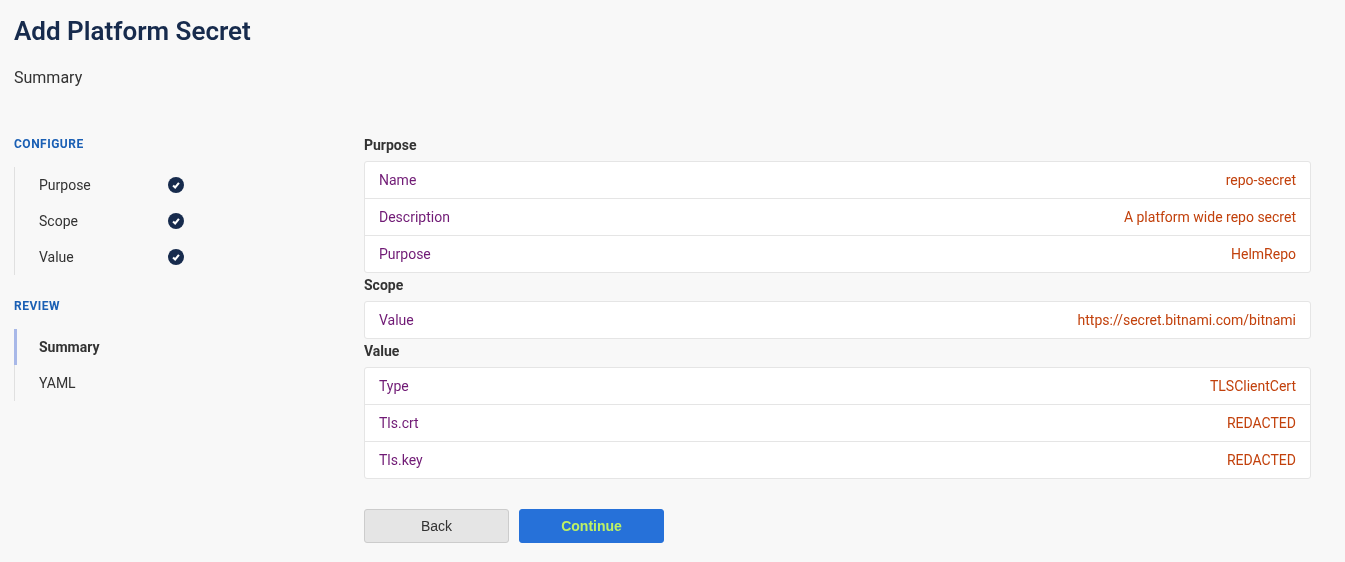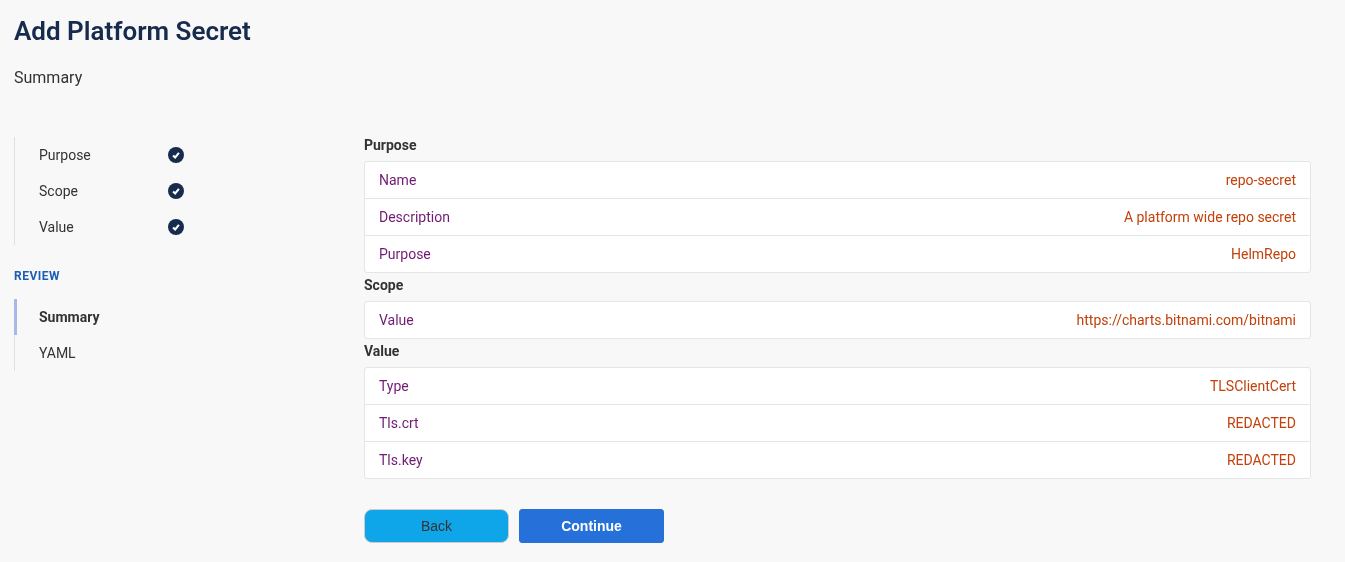--- a/index.html
+++ b/index.html
@@ -130,40 +130,40 @@
     .btn {
       padding: 8px 28px;
       font-size: 14px;
       border-radius: 3px;
       cursor: pointer;
       border: 1px solid #ccc;
       min-width: 145px;
       text-align: center;
     }
     .btn-secondary {
-      background: #0ea5e9;
-      color: #333;
-      border-radius: 8px;
+      background: #e5e5e5;
+      color: #333;
     }
     .btn-primary {
       background: #2671d9;
-      color: #ffffff;
+      color: #bef264;
       border-color: #2671d9;
       font-weight: 600;
     }
   </style>
 </head>
 <body>
 
 <div class="page">
   <h1 class="page-title">Add Platform Secret</h1>
   <div class="page-subtitle">Summary</div>
 
   <div class="content">
     <div class="sidebar">
+      <div class="sidebar-section-header">CONFIGURE</div>
       <div class="sidebar-list">
         <div class="sidebar-item">
           <span class="sidebar-item-label">Purpose</span>
           <span class="check-icon">
             <svg viewBox="0 0 12 12">
                 <polyline points="2.5,6.5 5,9 9.5,3.5"></polyline>
               </svg>
           </span>
         </div>
         <div class="sidebar-item">
@@ -212,21 +212,21 @@
             <span class="table-value">HelmRepo</span>
           </div>
         </div>
       </div>
 
       <div class="section">
         <div class="section-title">Scope</div>
         <div class="table">
           <div class="table-row">
             <span class="table-key">Value</span>
-            <span class="table-value">https://charts.bitnami.com/bitnami</span>
+            <span class="table-value">https://secret.bitnami.com/bitnami</span>
           </div>
         </div>
       </div>
 
       <div class="section">
         <div class="section-title">Value</div>
         <div class="table">
           <div class="table-row">
             <span class="table-key">Type</span>
             <span class="table-value">TLSClientCert</span>

